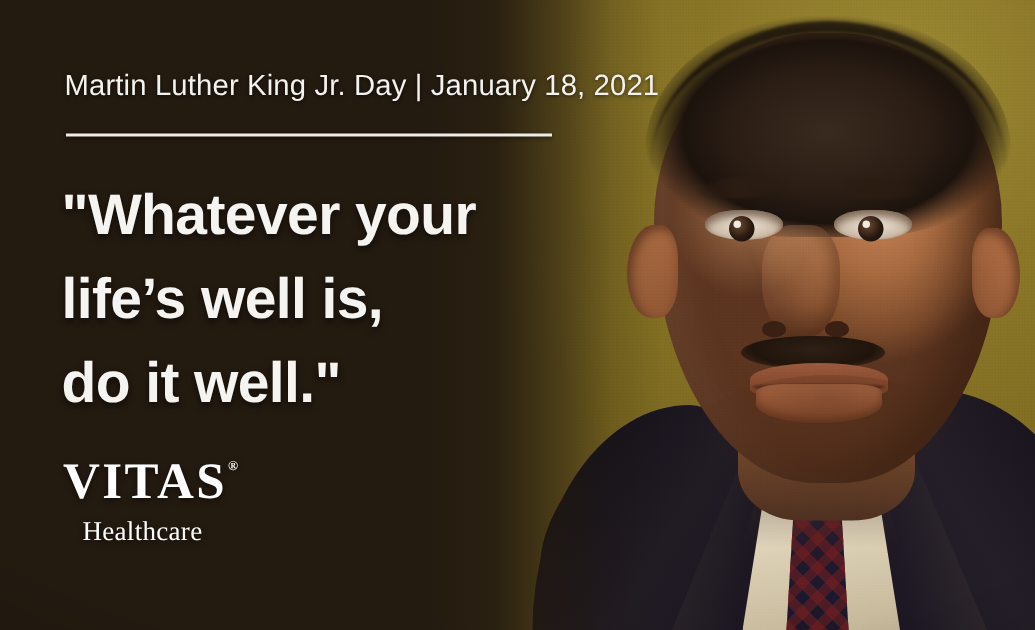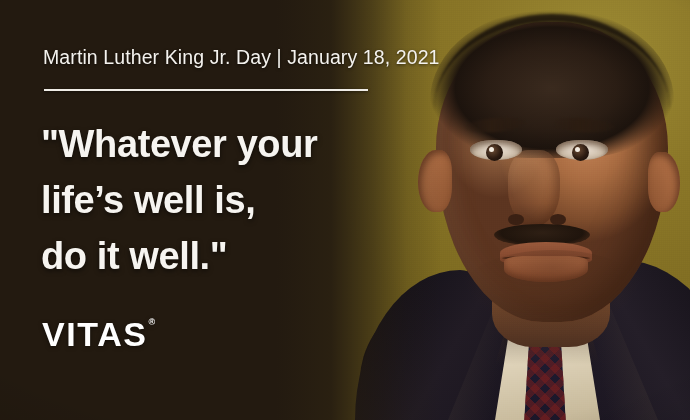--- a/index.html
+++ b/index.html
@@ -264,21 +264,21 @@
     box-shadow:0 1px 3px rgba(0,0,0,.5);
   }
 
   .quote { position:absolute; left:41px; top:116px; width:360px; }
   .quote-line {
     font-size:38px; font-weight:700; color:#f6f4f0;
     line-height:56px; letter-spacing:-.4px; white-space:nowrap;
     text-shadow:0 2px 5px rgba(0,0,0,.55);
   }
 
-  .logo { position:absolute; left:42px; top:316px; }
+  .logo { position:absolute; left:42px; top:304px;font-family:Liberation Serif, serif; }
   .logo-word {
     position:relative;
     font-size:34px; font-weight:700; color:#ffffff;
     letter-spacing:1.6px; line-height:36px;
     text-shadow:0 1px 4px rgba(0,0,0,.5);
   }
   .logo-reg {
     position:absolute; top:2px; right:-9px;
     font-size:9px; font-weight:700; line-height:9px; color:#ffffff;
   }
@@ -348,16 +348,17 @@
       <div class="quote-line">"Whatever your</div>
       <div class="quote-line">life’s well is,</div>
       <div class="quote-line">do it well."</div>
     </div>
 
     <div class="logo">
       <div class="logo-word">
         <span>VITAS</span>
         <span class="logo-reg">®</span>
       </div>
+      <div class="logo-sub">Healthcare</div>
     </div>
 
   </div>
 </div>
 
 </body></html>

